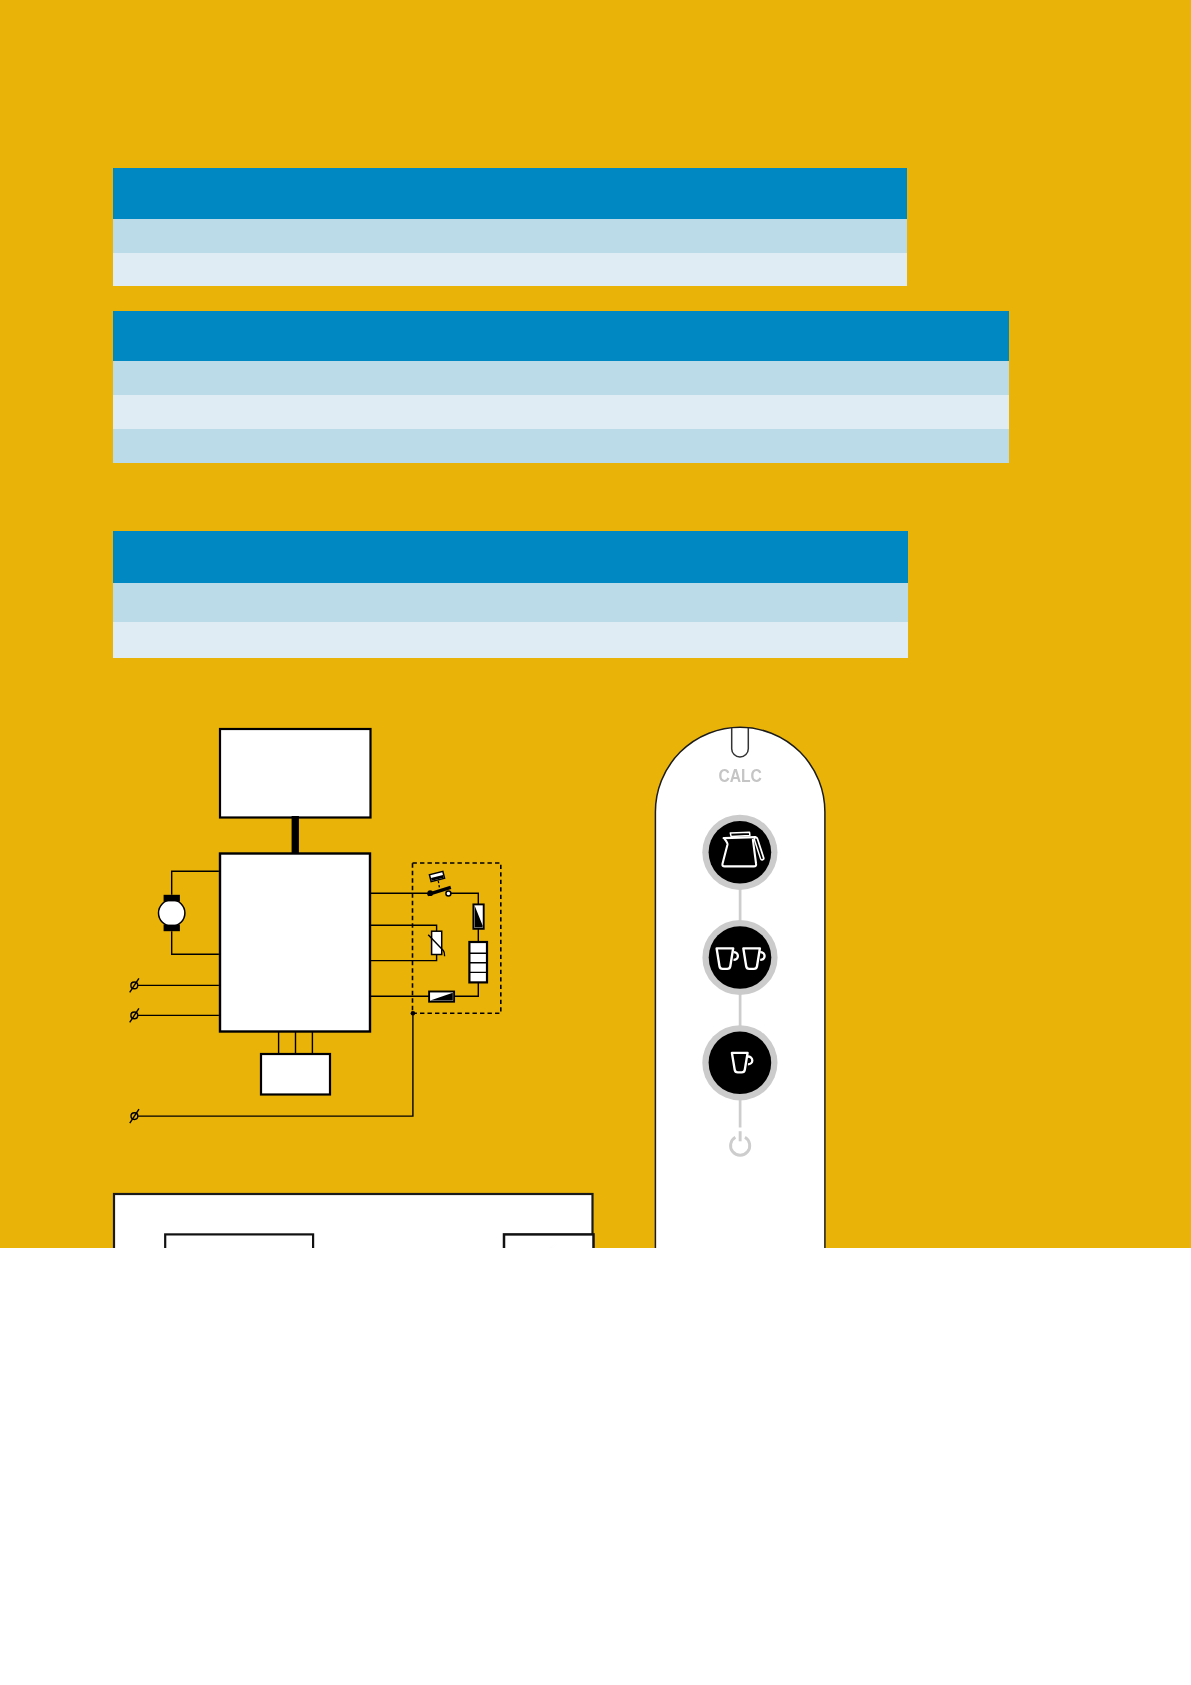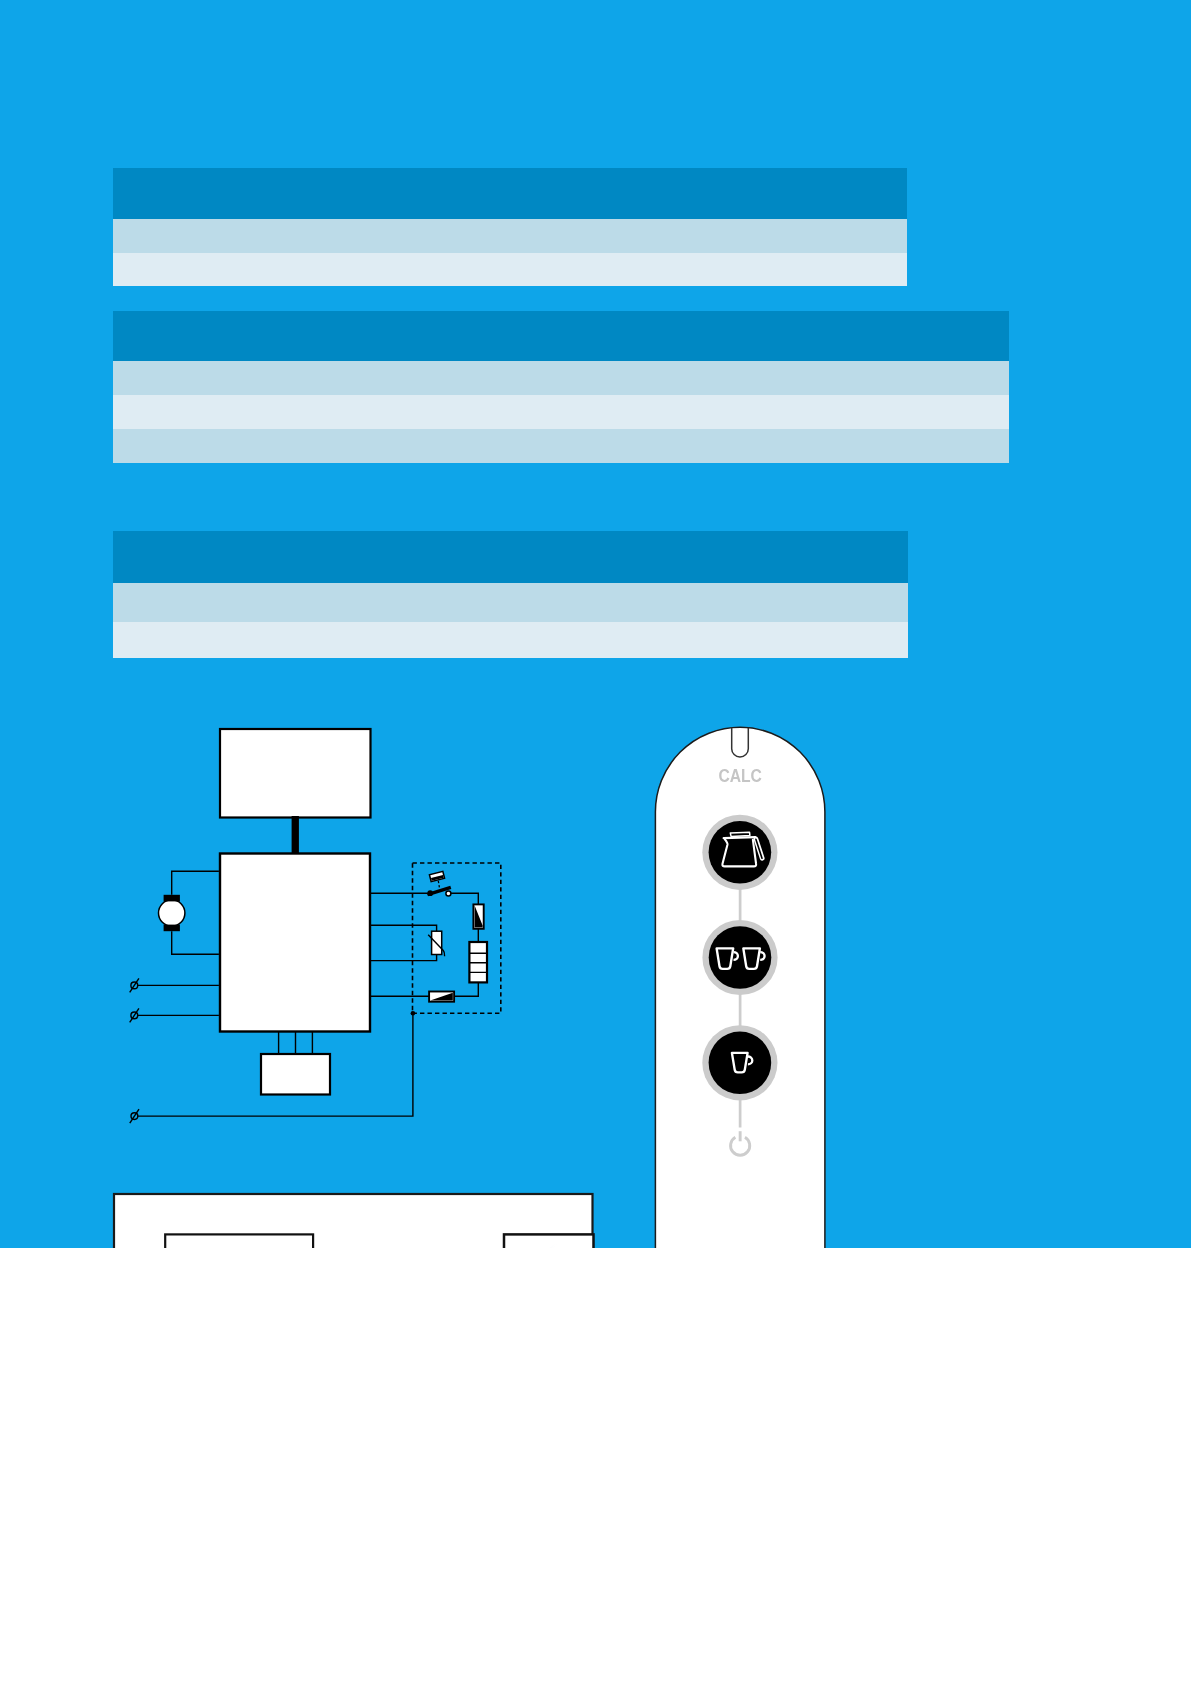--- a/index.html
+++ b/index.html
@@ -1,16 +1,16 @@
 <!DOCTYPE html>
 <html><head>
 <meta charset="utf-8">
 <style>
   html,body{margin:0;padding:0;background:#fff;}
-  .page{position:relative;width:1191px;height:1248px;background:#0ea5e9;overflow:hidden;font-family:"Liberation Sans",sans-serif;}
+  .page{position:relative;width:1191px;height:1248px;background:#eab308;overflow:hidden;font-family:"Liberation Sans",sans-serif;}
   .bar{position:absolute;}
   svg{position:absolute;}
 </style>
 </head>
 <body>
 <div class="page">
 
 <div class="bar" style="left:113px;top:168px;width:794px;height:51px;background:#0088c3;"></div>
 
 <div class="bar" style="left:113px;top:219px;width:794px;height:33.5px;background:#bcdbe8;"></div>

